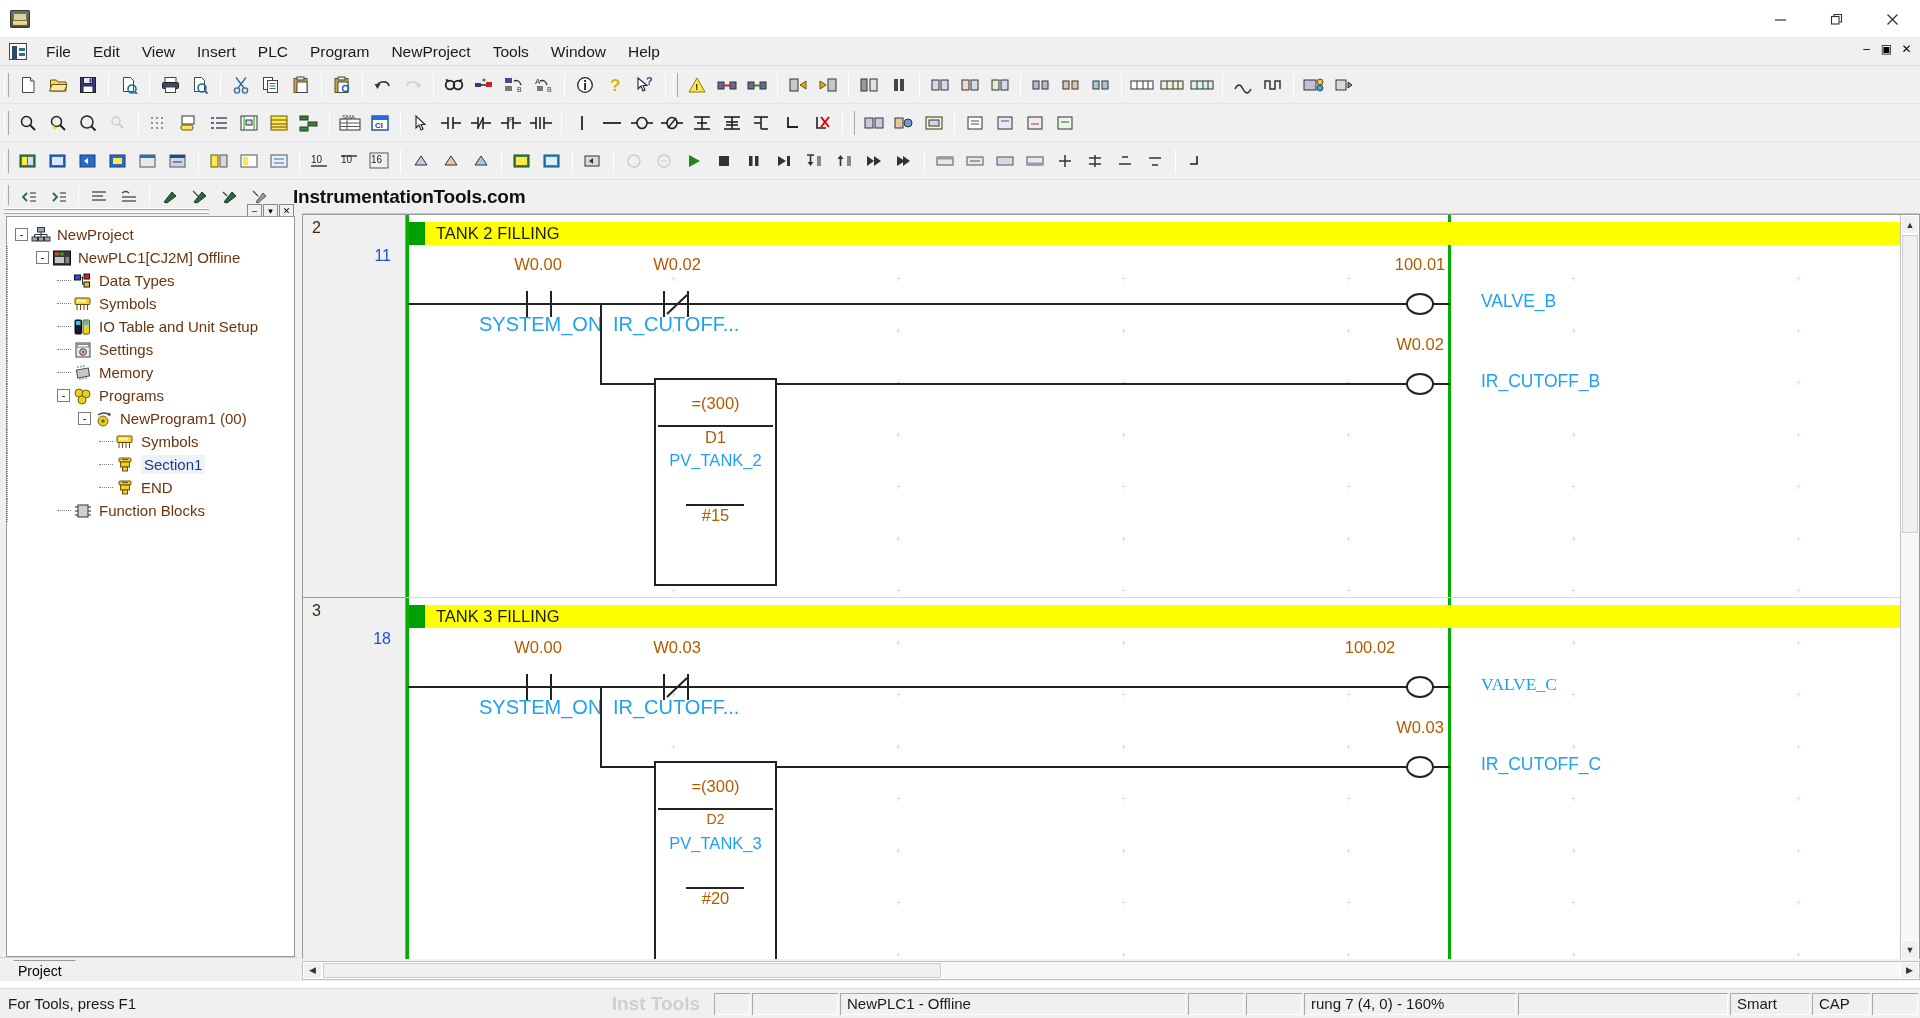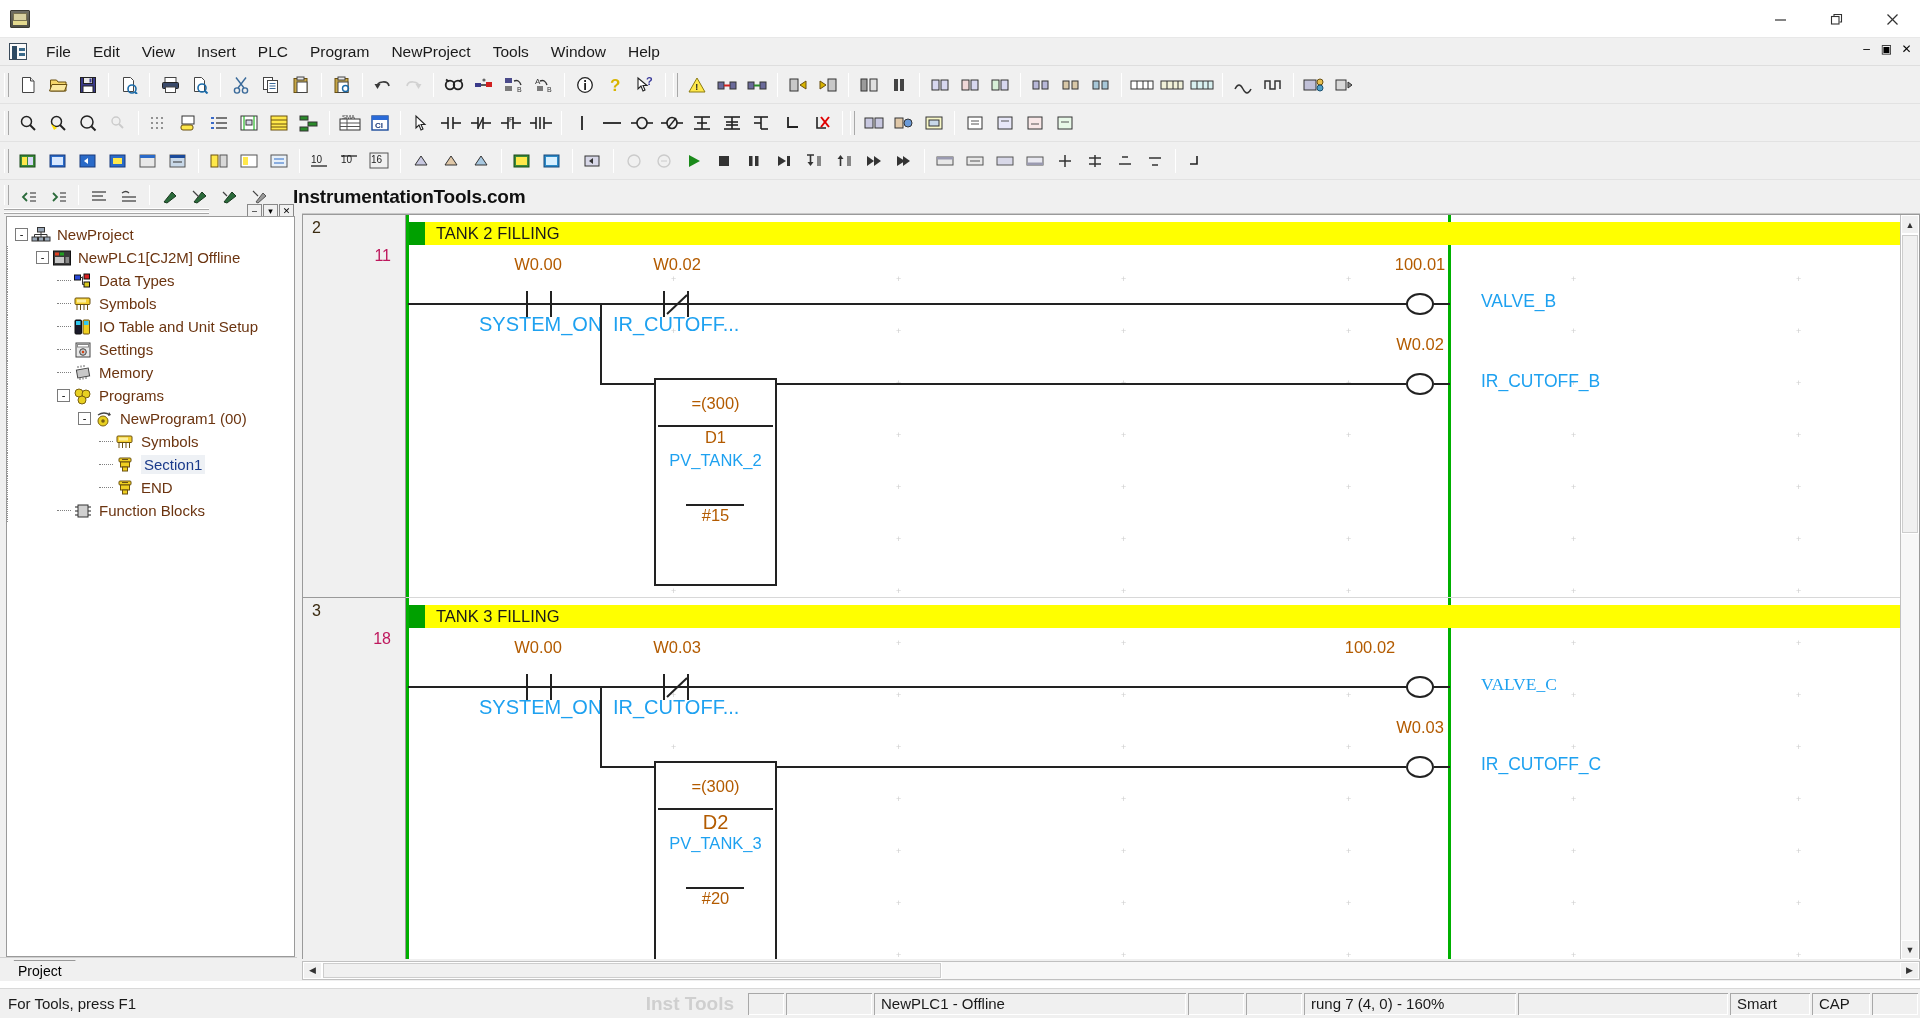--- a/index.html
+++ b/index.html
@@ -181,21 +181,21 @@
 
   .hscroll-row { height: 22px; display:flex; align-items:center; background:#f0f0f0; }
   .hsb { flex:1; height:19px; display:flex; border:1px solid #c0c0c0; }
   .hsb .sb-arrow { width:19px; height:100%; border:1px solid #fff; }
   .hsb .h-thumb { width: 620px; background:#f0f0f0; box-shadow: inset 0 0 0 1px #cdcdcd; border:1px solid #fff; }
   .hsb .h-track { flex:1; background:#f7f7f7; }
 
   
   .gut-cell { position:absolute; left:0; right:0; border-bottom:1px solid #9a9a9a; background:#f0f0f0;}
   .gut-num { position:absolute; left:9px; top:4px; font-size:16px; color:#3a2a10; }
-  .gut-step { position:absolute; right:14px; font-size:16px; color:#be185d; }
+  .gut-step { position:absolute; right:14px; font-size:16px; color:#1d4ed8; }
 
   
   .rung-title {
     position:absolute; height:23px; background:#ffff00; display:flex; align-items:center;
   }
   .rung-title .greenbox { width:16px; height:23px; background:#00a000; flex:none; }
   .rung-title .ttl { font-size:16.5px; color:#1a1a1a; margin-left:11px; }
 
   .busbar { position:absolute; width:3px; background:#00b000; }
   .wire-h { position:absolute; height:2px; background:#222; }
@@ -1451,21 +1451,21 @@
           <div class="addr" style="left: 221px; top: 423px; width: 100px; text-align: center;">W0.03</div>
           <div class="sym" style="left: 207px; top: 481px;">IR_CUTOFF...</div>
           <div class="coil" style="left: 1000px; top: 461px;"></div>
           <div class="addr" style="left: 908px; top: 423px; width: 112px; text-align: center;">100.02</div>
           <div class="sym big" style="left: 1075px; top: 459px; font-family: Liberation Serif, serif;">VALVE_C</div>
           <div class="wire-v" style="left: 194px; top: 471px; height: 80px;"></div>
           <div class="wire-h" style="left: 194px; top: 551px; width: 56px;"></div>
           <div class="cmpblock" style="left: 248px; top: 546px; width: 123px; height: 208px;"></div>
           <div class="cmp-txt addr" style="left: 248px; top: 562px; width: 123px; font-size: 16.5px;">=(300)</div>
           <div class="cmp-line" style="left: 252px; top: 593px; width: 115px;"></div>
-          <div class="cmp-txt addr" style="left: 248px; top: 596px; width: 123px; font-size: 20px;">D2</div>
+          <div class="cmp-txt addr" style="left: 248px; top: 596px; width: 123px; font-size: 14px;">D2</div>
           <div class="cmp-txt sym" style="left: 242px; top: 619px; width: 135px; font-size: 16.5px;">PV_TANK_3</div>
           <div class="cmp-line" style="left: 280px; top: 672px; width: 58px;"></div>
           <div class="cmp-txt addr" style="left: 248px; top: 674px; width: 123px; font-size: 16.5px; text-align: center;">#20</div>
           <div class="wire-h" style="left: 371px; top: 551px; width: 629px;"></div>
           <div class="coil" style="left: 1000px; top: 541px;"></div>
           <div class="wire-h" style="left: 1028px; top: 551px; width: 16px;"></div>
           <div class="addr" style="left: 958px; top: 503px; width: 112px; text-align: center;">W0.03</div>
           <div class="sym big" style="left: 1075px; top: 539px;">IR_CUTOFF_C</div>
           <div class="wire-h" style="left: 1028px; top: 471px; width: 16px;"></div>
         </div>
@@ -1485,21 +1485,21 @@
       </div>
     </div>
   </div>
 </div>
 
 <div class="statusbar">
   <div class="sb-help">For Tools, press F1</div>
   <div class="sb-watermark">Inst Tools</div>
   <div class="sb-cell" style="width:36px"></div>
   <div class="sb-cell" style="width:86px"></div>
-  <div class="sb-cell" style="width:312px">NewPLC1 - Offline</div>
+  <div class="sb-cell" style="width:346px">NewPLC1 - Offline</div>
   <div class="sb-cell" style="width:56px"></div>
   <div class="sb-cell" style="width:56px"></div>
   <div class="sb-cell" style="width:212px">rung 7 (4, 0)  -  160%</div>
   <div class="sb-cell" style="width:210px"></div>
   <div class="sb-cell" style="width:80px">Smart</div>
   <div class="sb-cell" style="width:58px">CAP</div>
   <div class="sb-cell" style="width:46px"></div>
 </div>
 
 </body></html>

